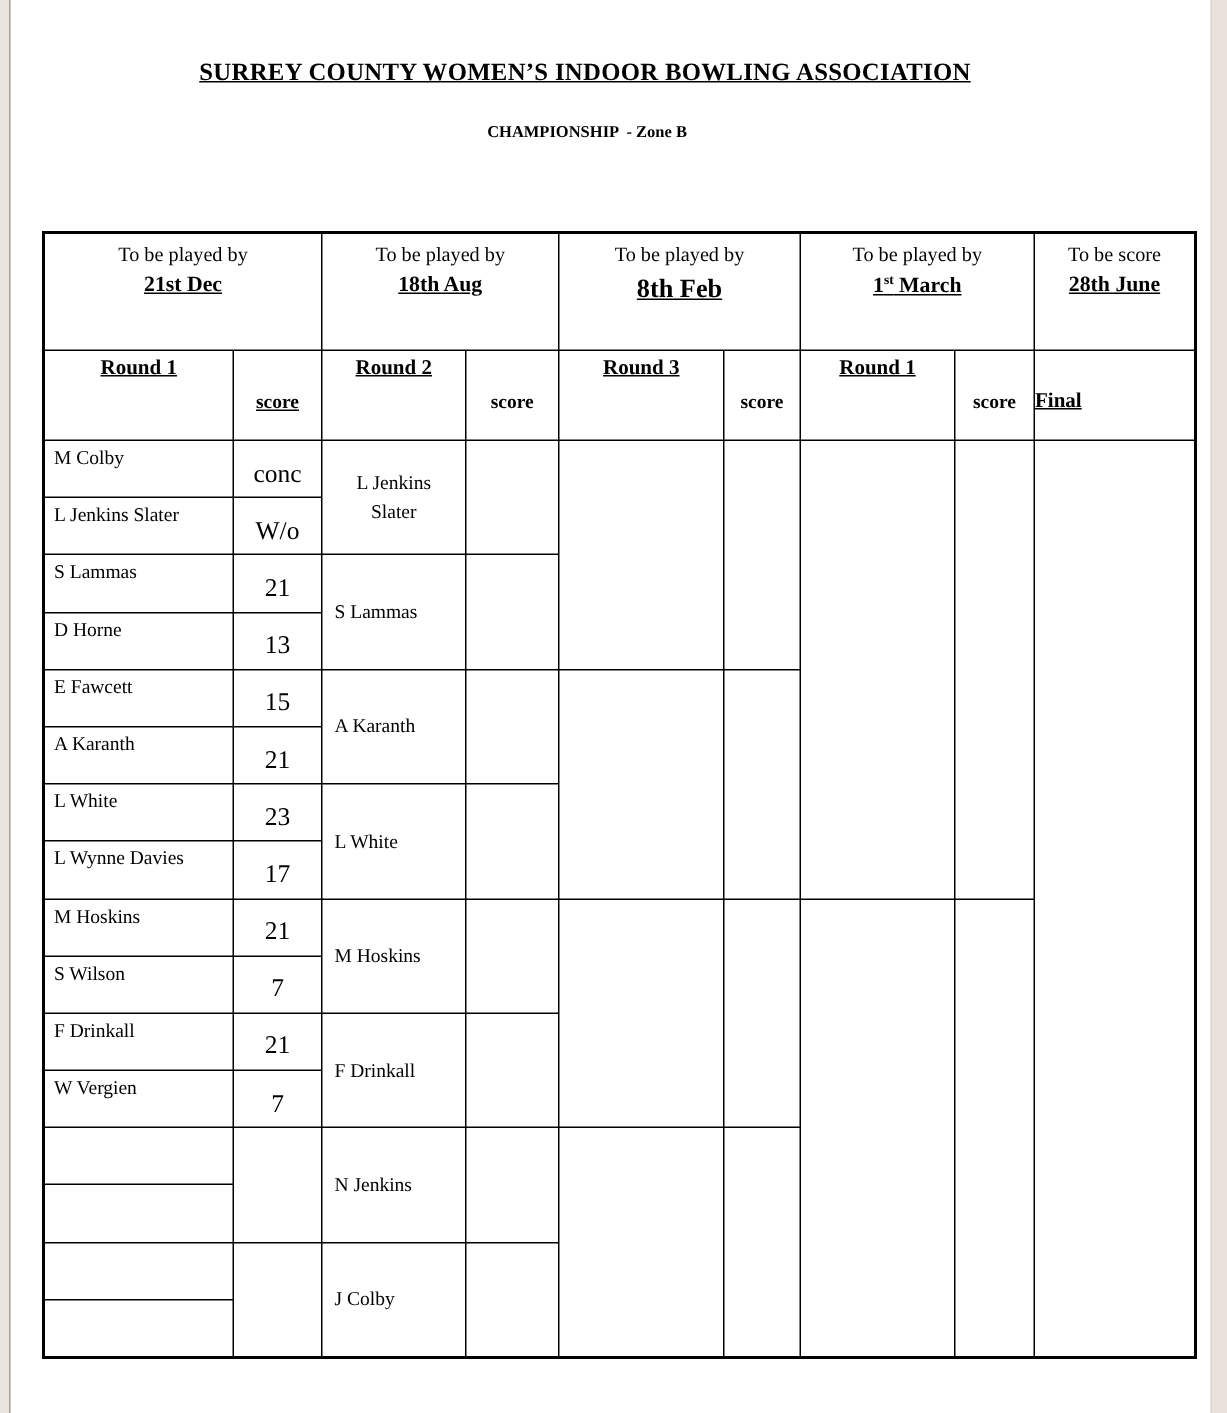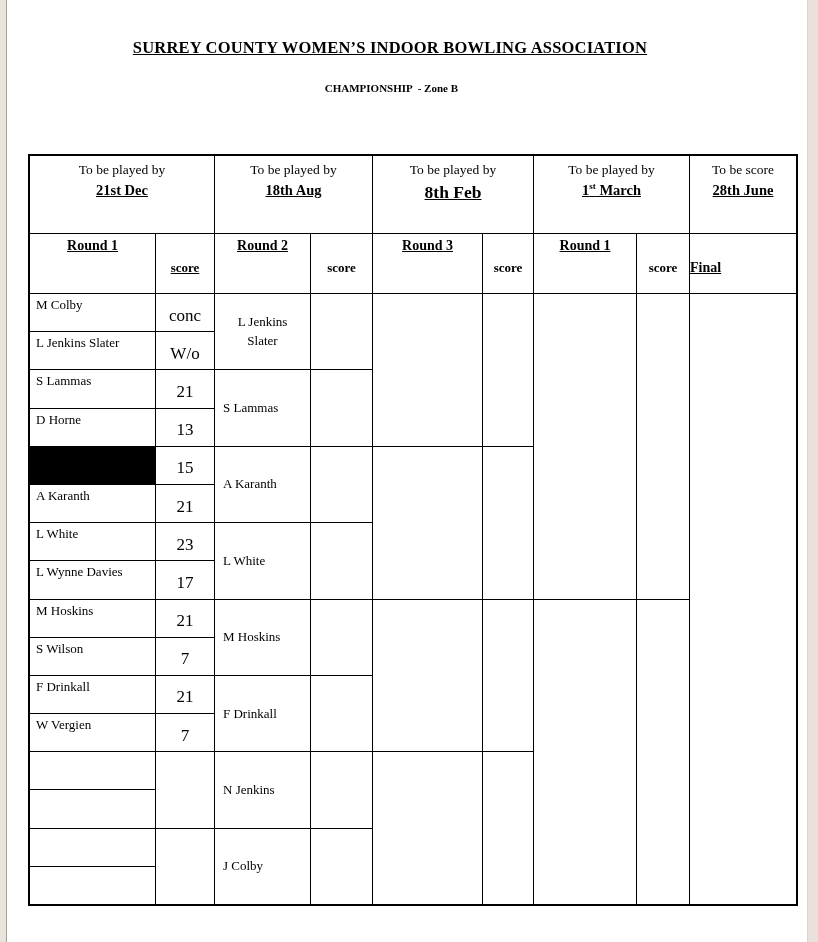--- a/index.html
+++ b/index.html
@@ -137,20 +137,21 @@
       <span>score</span>
     </div>
   <div class="cell hdr-final" style="grid-area:2/9/3/10">
       <span>Final</span>
     </div>
 
   <div class="cell pname" style="grid-area:3/1/4/2">M Colby</div>
   <div class="cell pname" style="grid-area:4/1/5/2">L Jenkins Slater</div>
   <div class="cell pname" style="grid-area:5/1/6/2">S Lammas</div>
   <div class="cell pname" style="grid-area:6/1/7/2">D Horne</div>
+  <div class="cell pname" style="grid-area:7/1/8/2">E Fawcett</div>
   <div class="cell pname" style="grid-area:8/1/9/2">A Karanth</div>
   <div class="cell pname" style="grid-area:9/1/10/2">L White</div>
   <div class="cell pname" style="grid-area:10/1/11/2">L Wynne Davies</div>
   <div class="cell pname" style="grid-area:11/1/12/2">M Hoskins</div>
   <div class="cell pname" style="grid-area:12/1/13/2">S Wilson</div>
   <div class="cell pname" style="grid-area:13/1/14/2">F Drinkall</div>
   <div class="cell pname" style="grid-area:14/1/15/2">W Vergien</div>
   <div class="cell pname" style="grid-area:15/1/16/2"></div>
   <div class="cell pname" style="grid-area:16/1/17/2"></div>
   <div class="cell pname" style="grid-area:17/1/18/2"></div>

